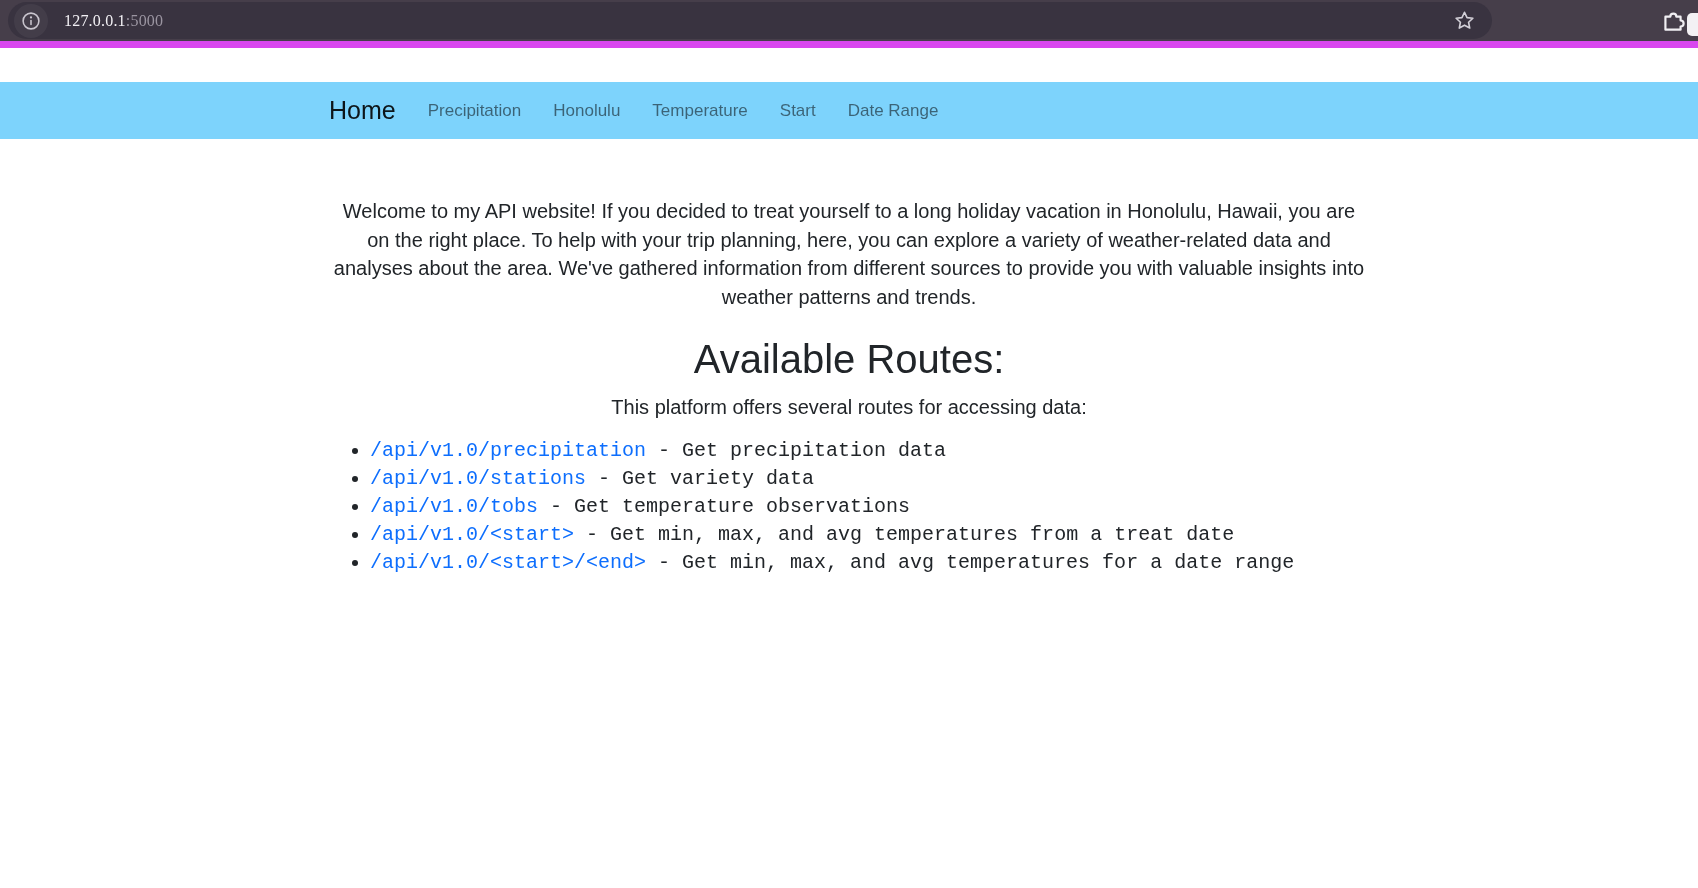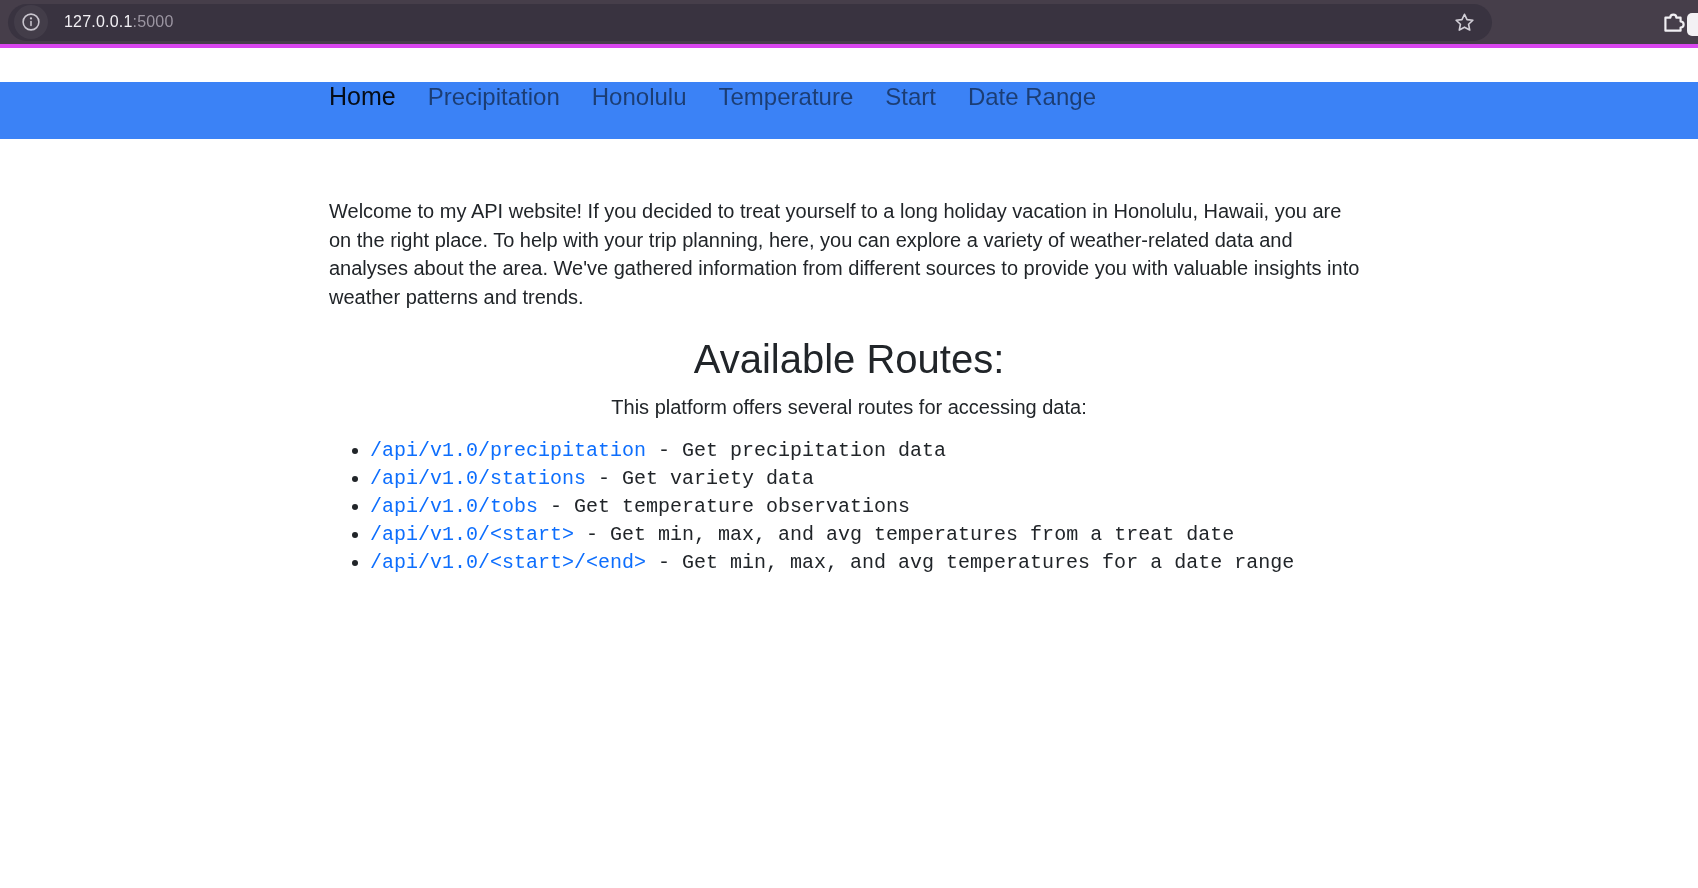--- a/index.html
+++ b/index.html
@@ -12,21 +12,22 @@
   }
 
   
   .chrome-bar {
     position: relative;
     height: 48px;
     background: #463e4a;
     display: flex;
     align-items: center;
     padding: 0 8px;
-    border-bottom: 4px solid #d946ef;
+    border-bottom: 7px solid #d946ef;
+    font-family: Liberation Serif, serif;
   }
   .url-pill {
     width: 1484px;
     height: 37px;
     background: #393340;
     border-radius: 19px;
     display: flex;
     align-items: center;
     padding: 0 14px 0 6px;
   }
@@ -58,56 +59,57 @@
     right: -7px; top: 13px;
     width: 18px; height: 23px;
     background: #f3f1f4;
     border-radius: 5px;
   }
 
   
   .page-gap { height: 34px; background: #ffffff; }
   .navbar {
     height: 57px;
-    background: #3b82f6;
+    background: #7dd3fc;
     display: flex;
-    align-items: flex-start;
+    align-items: center;
   }
   .container { width: 1040px; margin: 0 auto; }
   .nav-inner {
     display: flex;
     align-items: center;
     gap: 32px;
   }
   .brand {
     font-size: 25px;
     color: rgba(0,0,0,0.9);
     text-decoration: none;
     cursor: pointer;
   }
   .nav-link {
-    font-size: 24px;
+    font-size: 17px;
     color: rgba(0,0,0,0.53);
     text-decoration: none;
     cursor: pointer;
   }
 
   .content { padding-top: 33px; }
   h1.page-title {
     margin: 0;
     font-size: 50px;
     font-weight: 400;
     color: #2b2f33;
     line-height: 1.15;
   }
   p.intro {
     margin: 25px 0 0 0;
     font-size: 20px;
     line-height: 28.5px;
     color: #212529;
+    text-align: center;
   }
   h2.routes-heading {
     margin: 26px 0 0 0;
     font-size: 40px;
     font-weight: 400;
     color: #212529;
     text-align: center;
   }
   p.routes-intro {
     margin: 14px 0 0 0;

